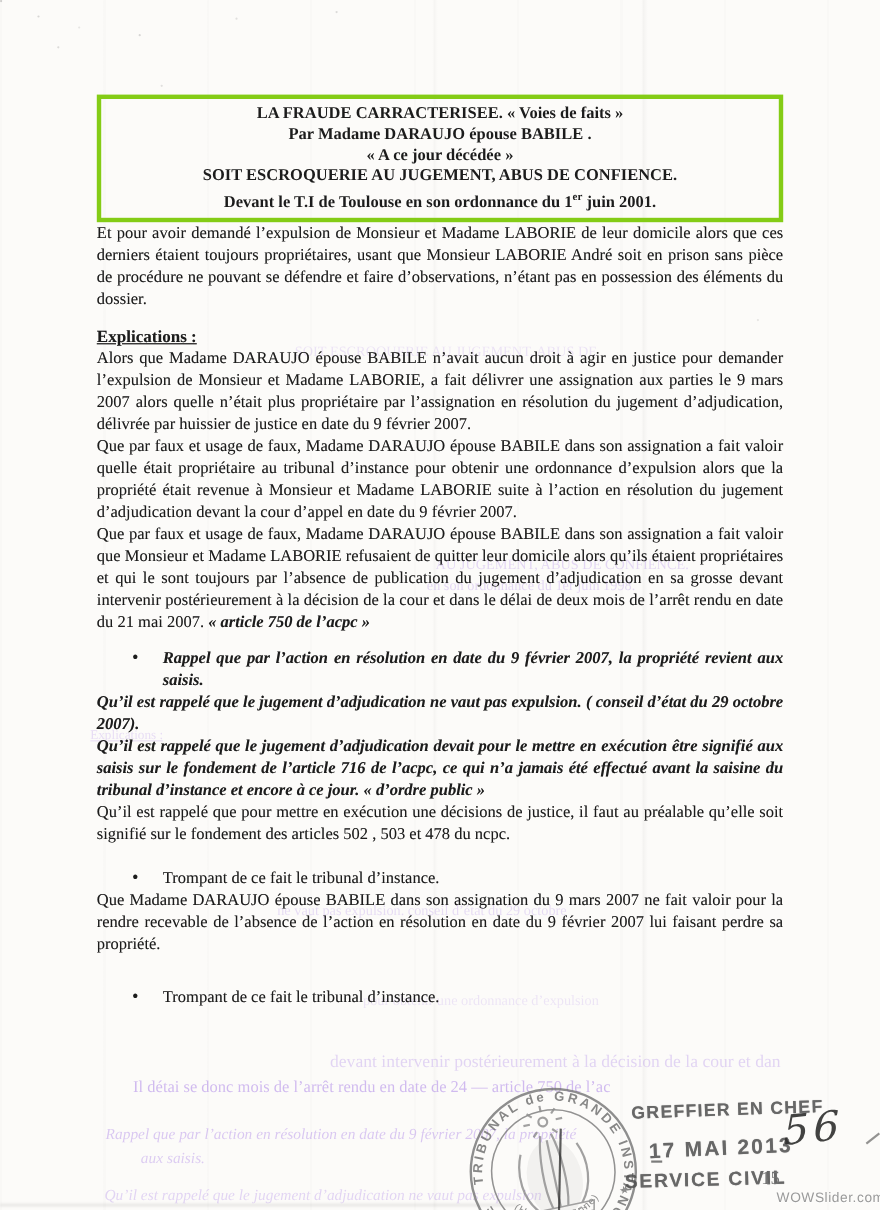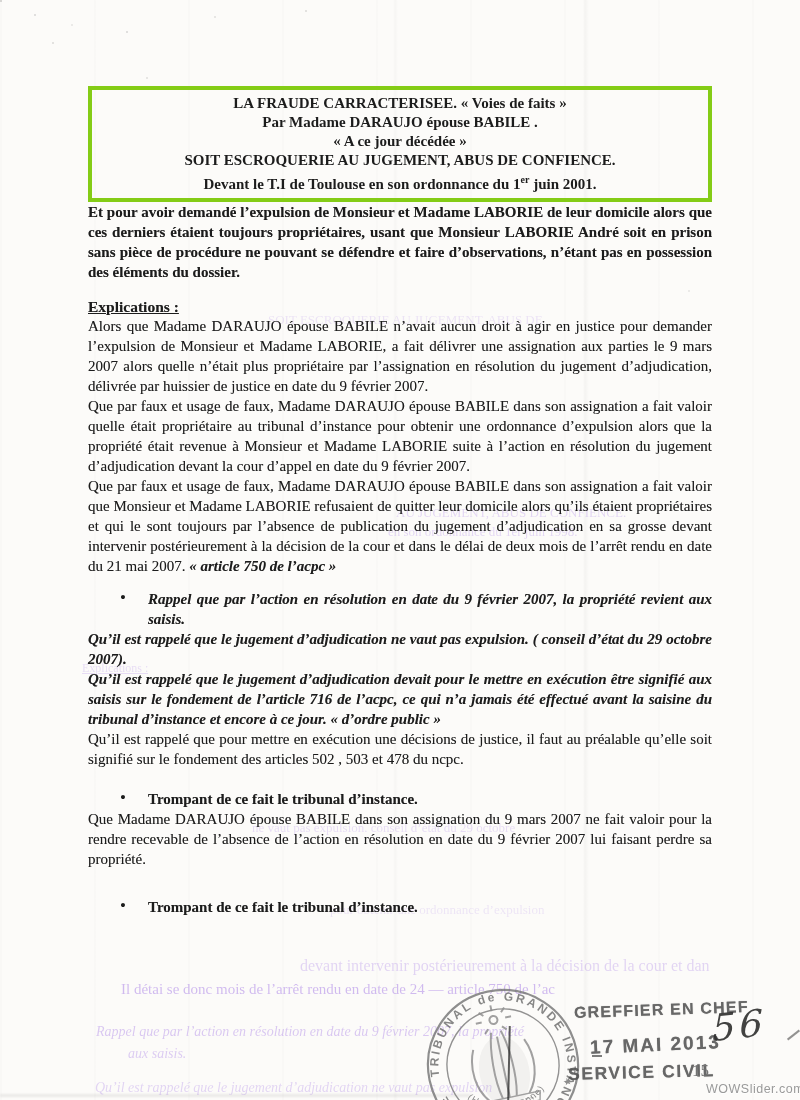--- a/index.html
+++ b/index.html
@@ -28,21 +28,21 @@
   .bottom-smudge{position:absolute;left:0;top:1094px;width:470px;height:3px;
     background:rgba(0,0,0,.07);filter:blur(1px);}
   .content{position:absolute;left:88px;top:0;width:624px;}
   .header-box{
     margin-top:86px;border:4px solid #84cc16;padding:4px 6px;
     text-align:center;font-weight:bold;font-size:15px;line-height:19px;
   }
   .header-box sup{font-size:10px;}
   p.par{margin:0;text-align:justify;font-size:15px;line-height:20px;
     text-shadow:0 0 .4px rgba(0,0,0,.35);}
-  .b{font-weight:bold;}
+  .b{font-weight:normal;}
   .bi{font-weight:bold;font-style:italic;}
   .section-h{margin:16px 0 0 0;font-weight:bold;font-size:15.5px;
     text-decoration:underline;text-shadow:0 0 .4px rgba(0,0,0,.35);}
   .mt14{margin-top:14px;} .mt13{margin-top:13px;} .mt18{margin-top:18px;}
   .mt2{margin-top:2px;} .mt20{margin-top:20px;} .mt12{margin-top:12px;} .mt28{margin-top:28px;}
   .bullet{position:relative;padding-left:60px;}
   .bullet .dot{position:absolute;left:32px;top:-1px;font-size:17px;}
   
   .ghost{position:absolute;color:#6d28d9;filter:blur(.45px);
     font-family:"Liberation Serif",serif;white-space:nowrap;overflow:hidden;}

